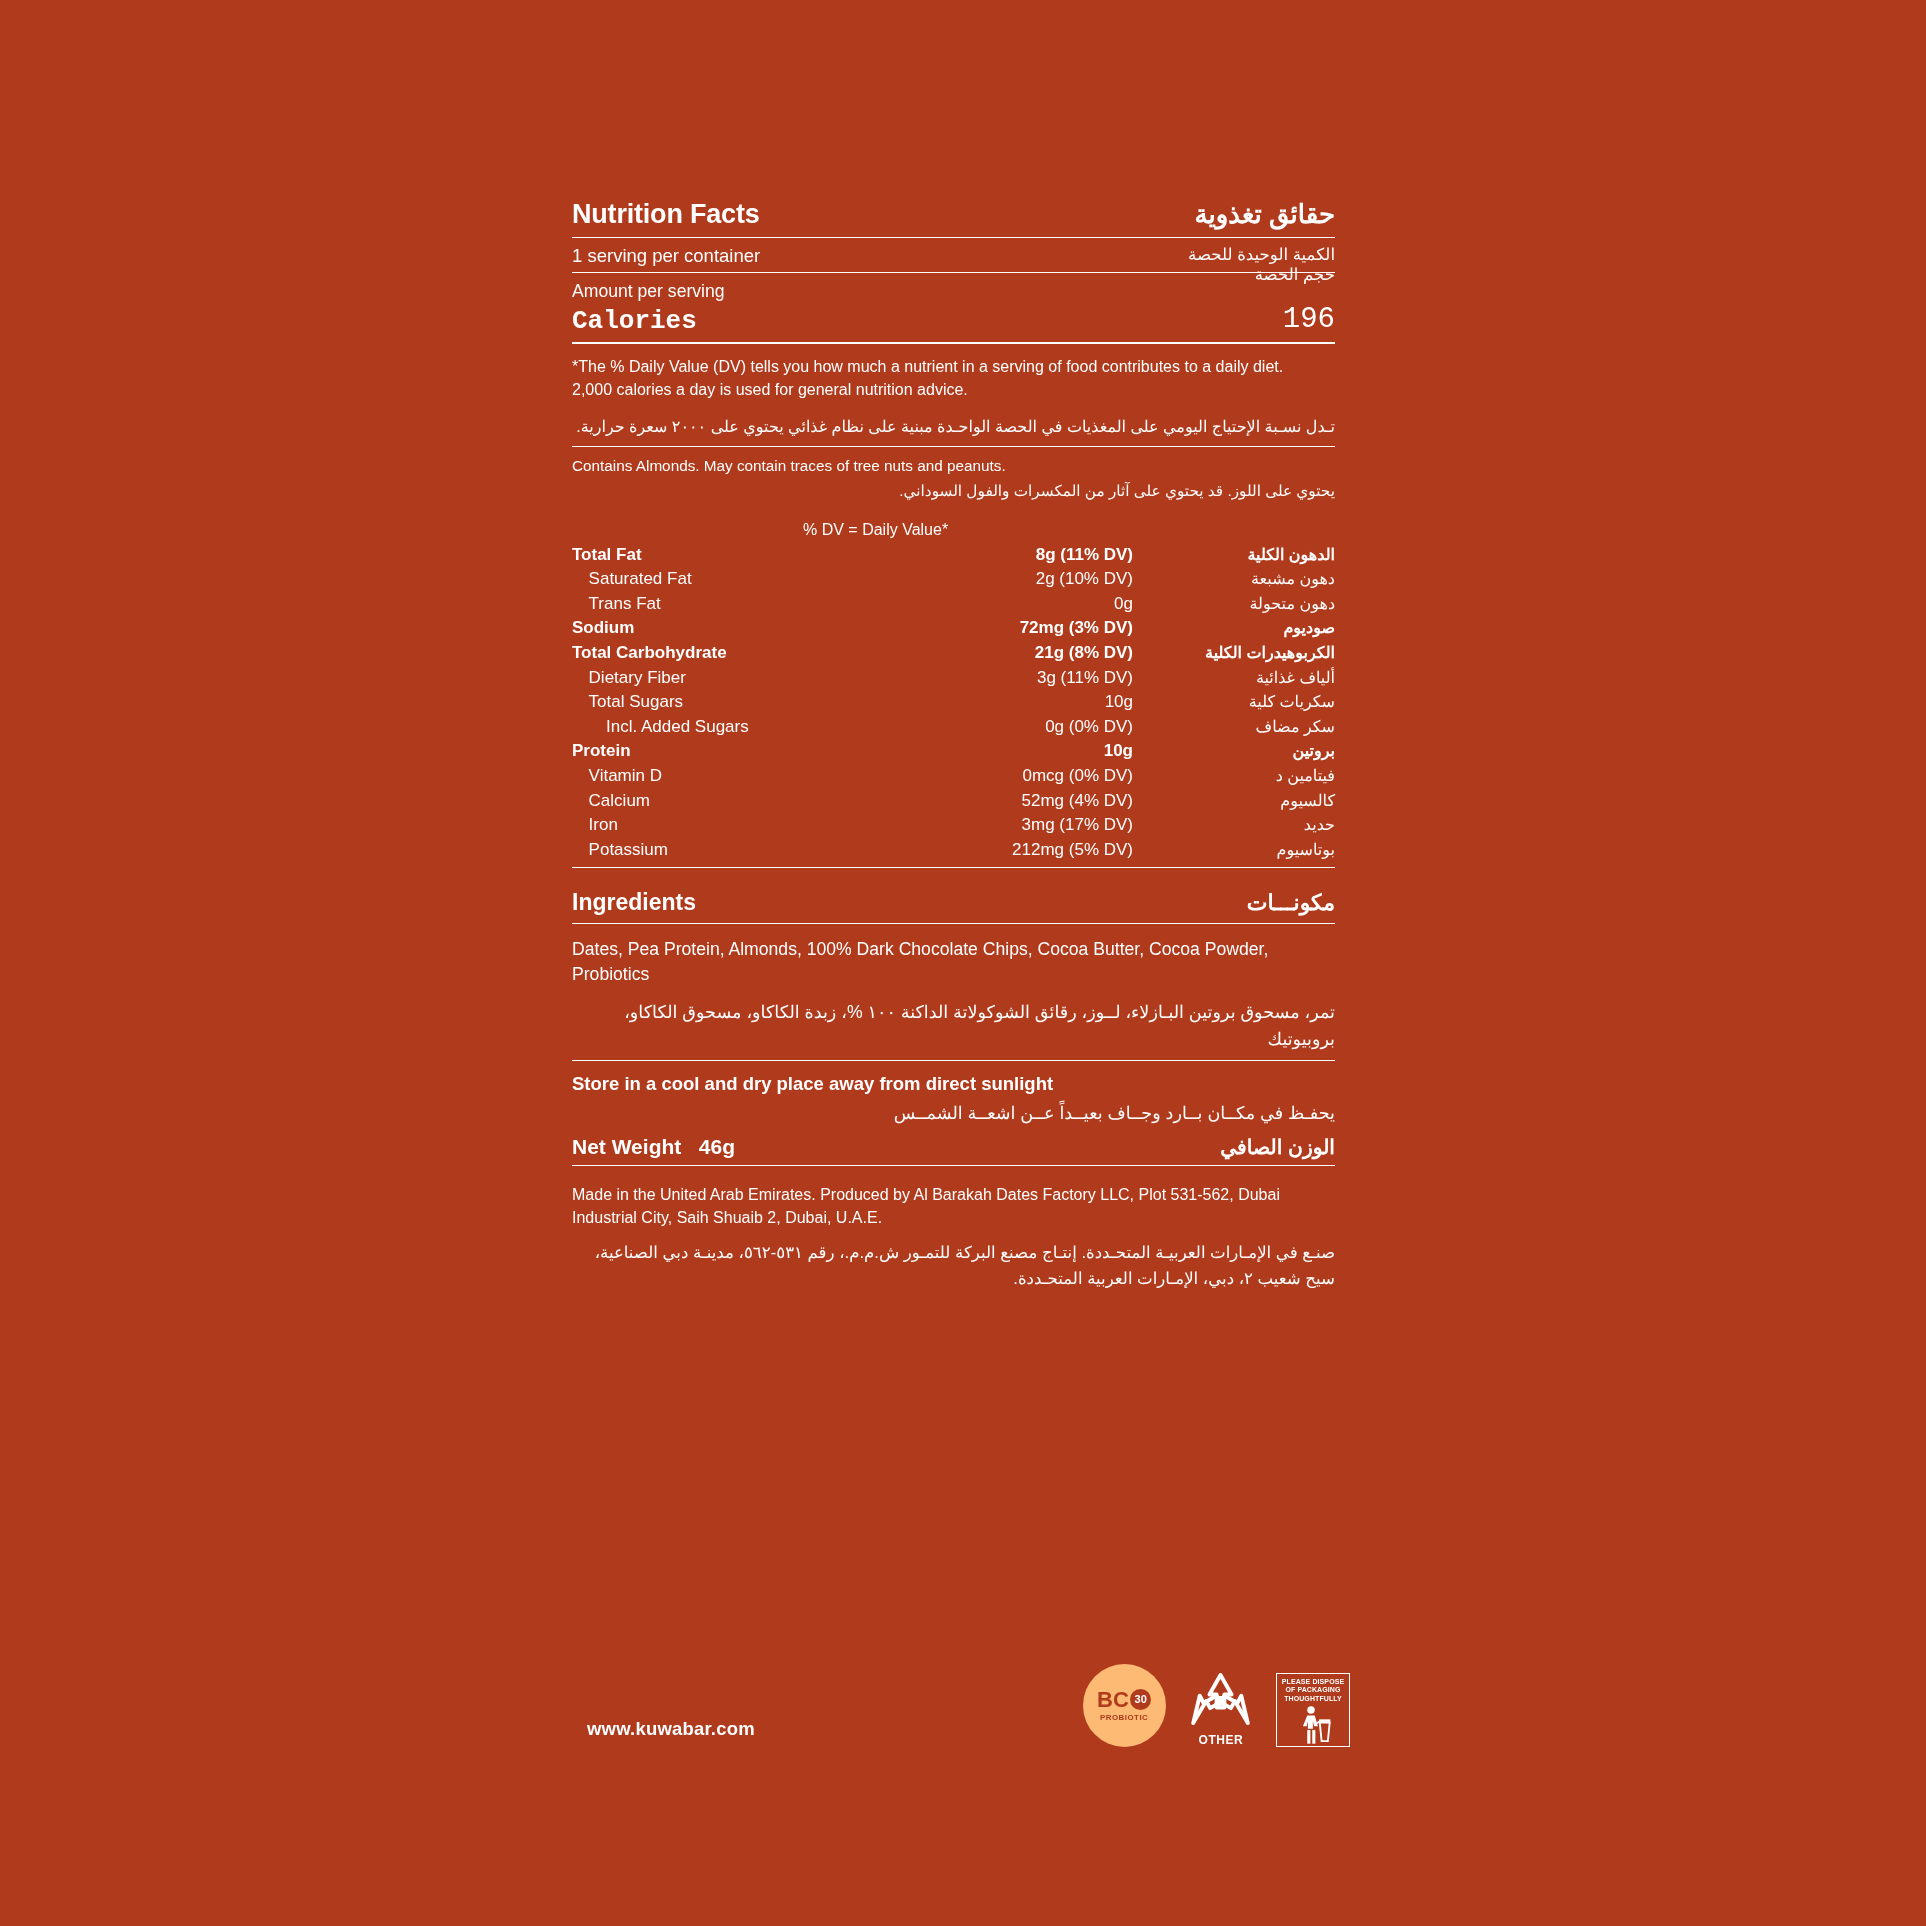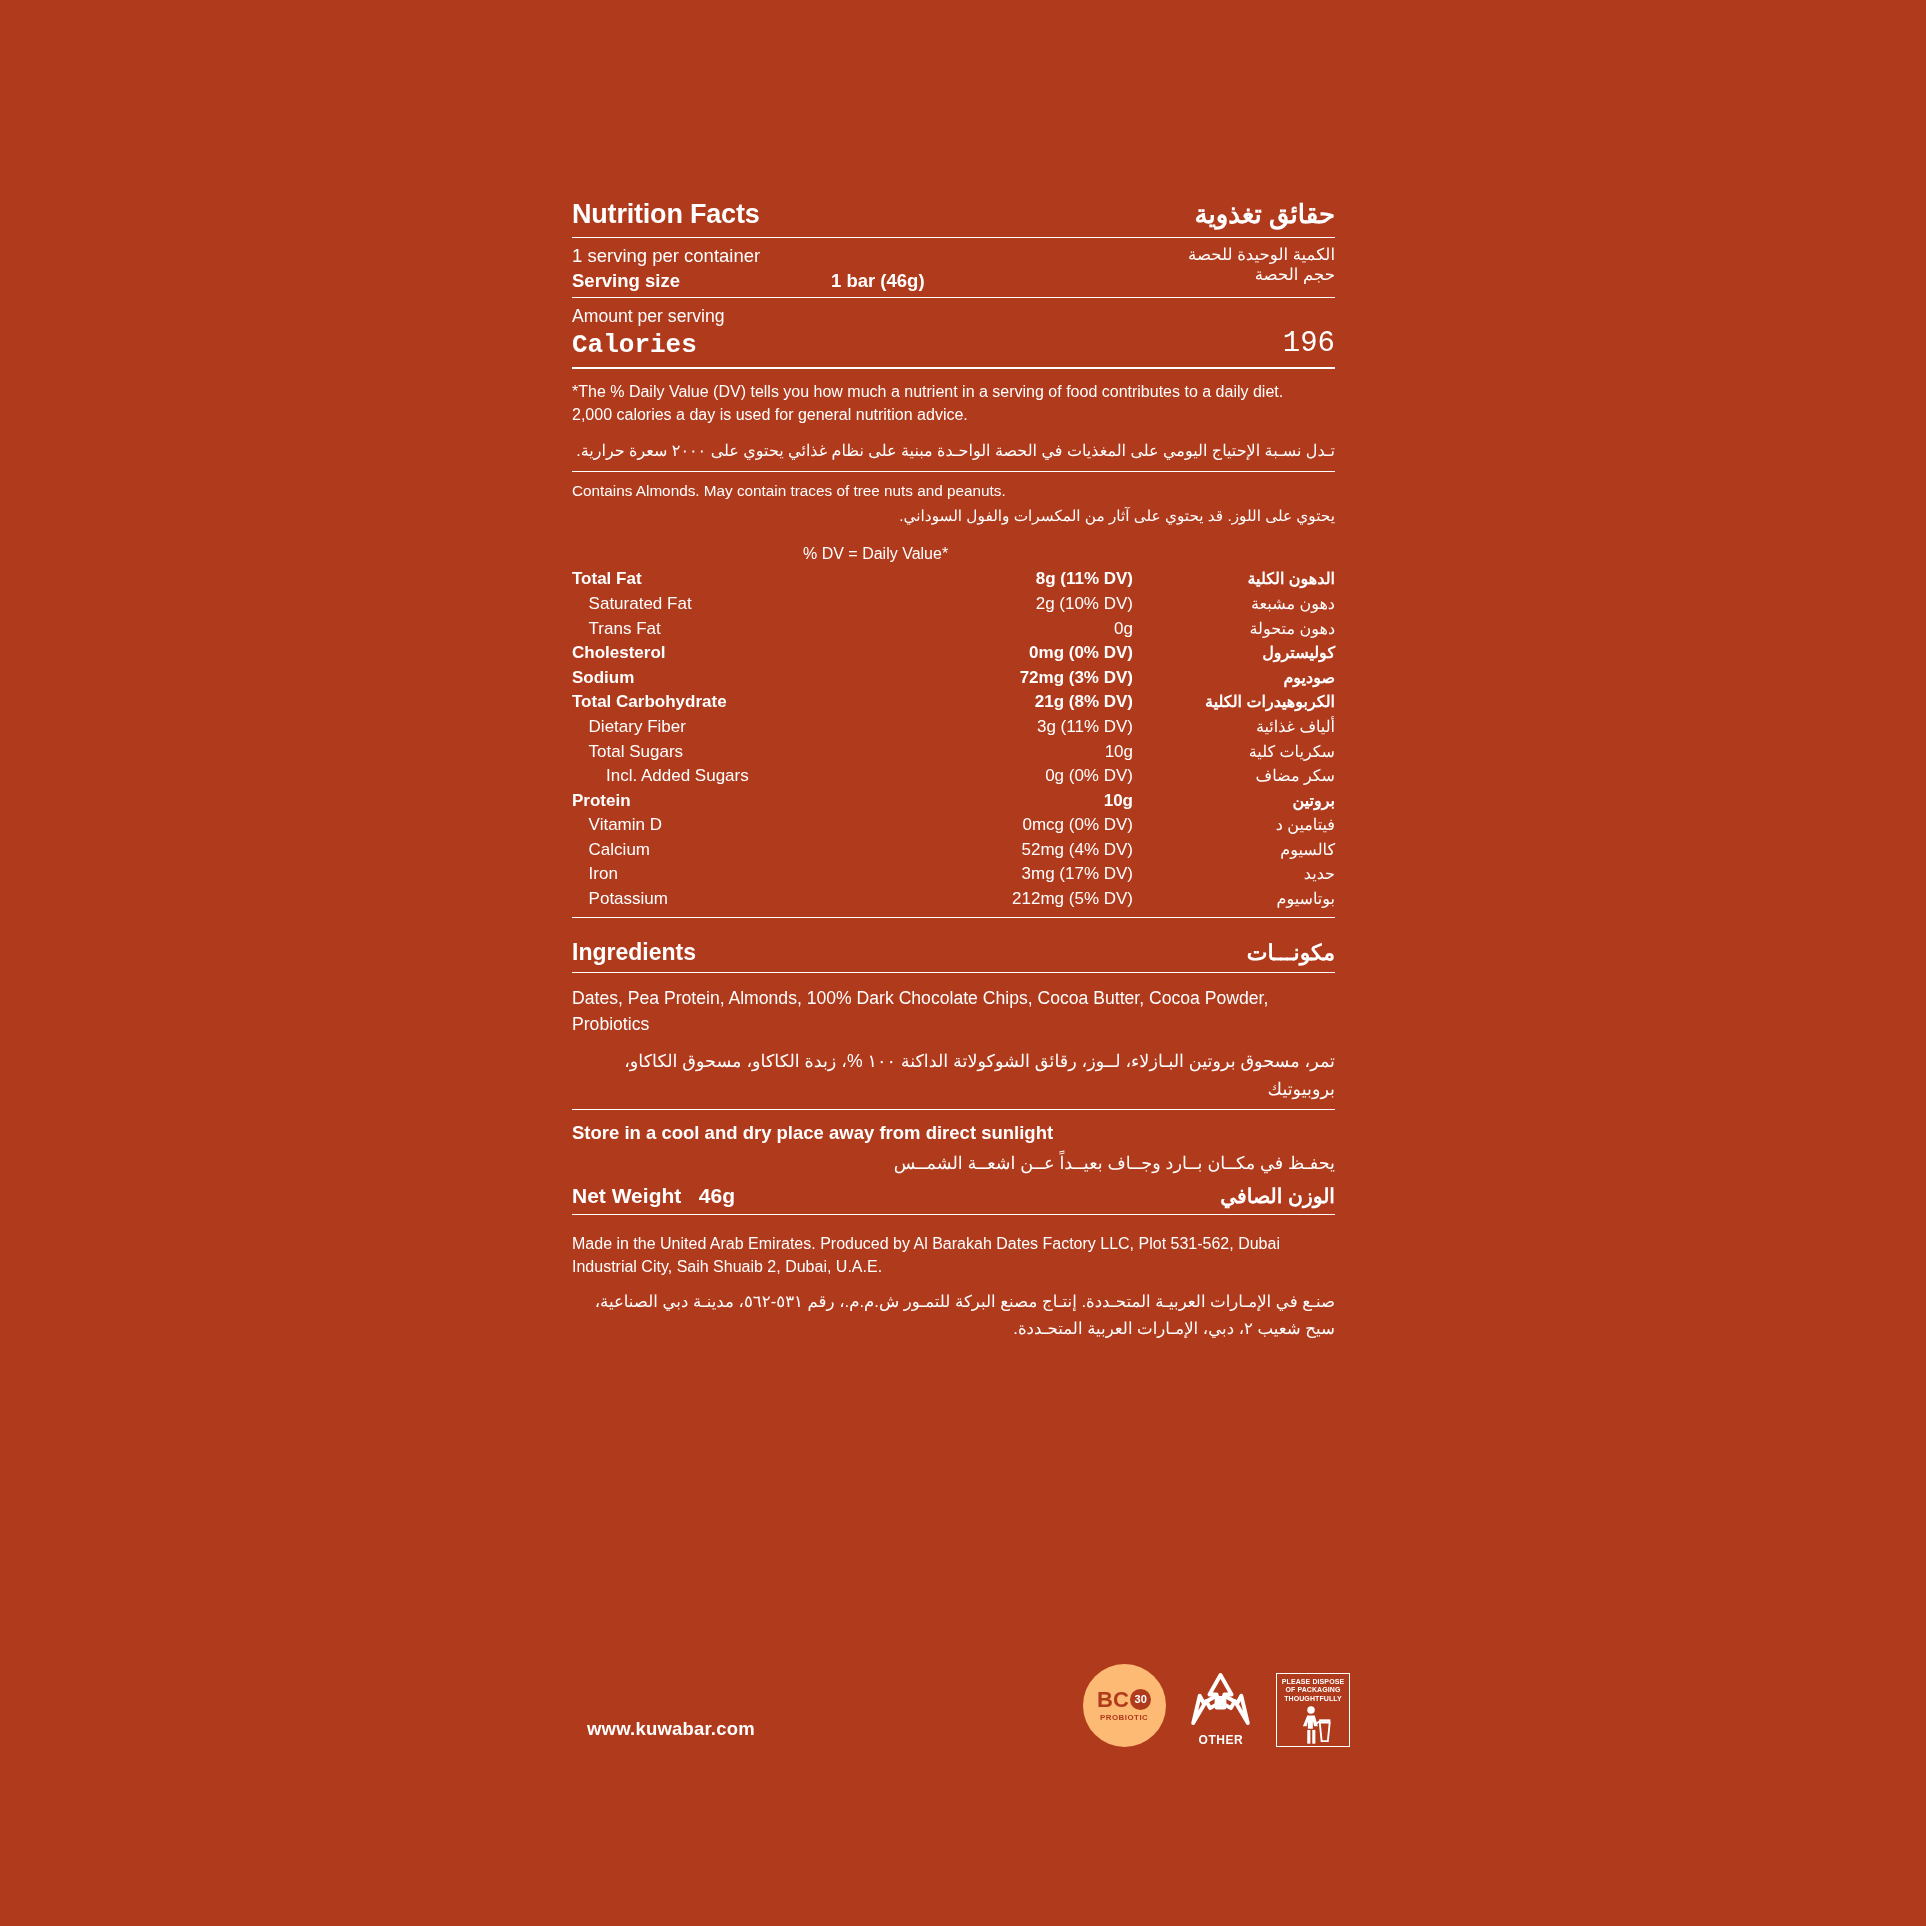--- a/index.html
+++ b/index.html
@@ -338,24 +338,20 @@
   <div class="row-flex">
     <div class="nf-title">Nutrition Facts</div>
     <div class="nf-title-ar ar">حقائق تغذوية</div>
   </div>
   <hr class="hr-thin">
 
   <div class="serving-block">
     <div class="serv-line-1">
       <div>1 serving per container</div>
     </div>
-    <div class="serv-line-2">
-      <div class="serv-label">Serving size</div>
-      <div class="serv-value">1 bar (46g)</div>
-    </div>
     <div class="ar-col">
       <div class="serv-ar-1">الكمية الوحيدة للحصة</div>
       <div class="serv-ar-2">حجم الحصة</div>
     </div>
   </div>
 
   <hr class="hr-med">
 
   <div class="amount-row">Amount per serving</div>
   <div class="cal-row">
@@ -383,25 +379,20 @@
         </tr>
         <tr>
           <td class="c-name ind1">Saturated Fat</td>
           <td class="c-val">2g (10% DV)</td>
           <td class="c-ar">دهون مشبعة</td>
         </tr>
         <tr>
           <td class="c-name ind1">Trans Fat</td>
           <td class="c-val">0g</td>
           <td class="c-ar">دهون متحولة</td>
-        </tr>
-        <tr>
-          <td class="c-name bold">Cholesterol</td>
-          <td class="c-val bold">0mg (0% DV)</td>
-          <td class="c-ar bold">كوليسترول</td>
         </tr>
         <tr>
           <td class="c-name bold">Sodium</td>
           <td class="c-val bold">72mg (3% DV)</td>
           <td class="c-ar bold">صوديوم</td>
         </tr>
         <tr>
           <td class="c-name bold">Total Carbohydrate</td>
           <td class="c-val bold">21g (8% DV)</td>
           <td class="c-ar bold">الكربوهيدرات الكلية</td>

